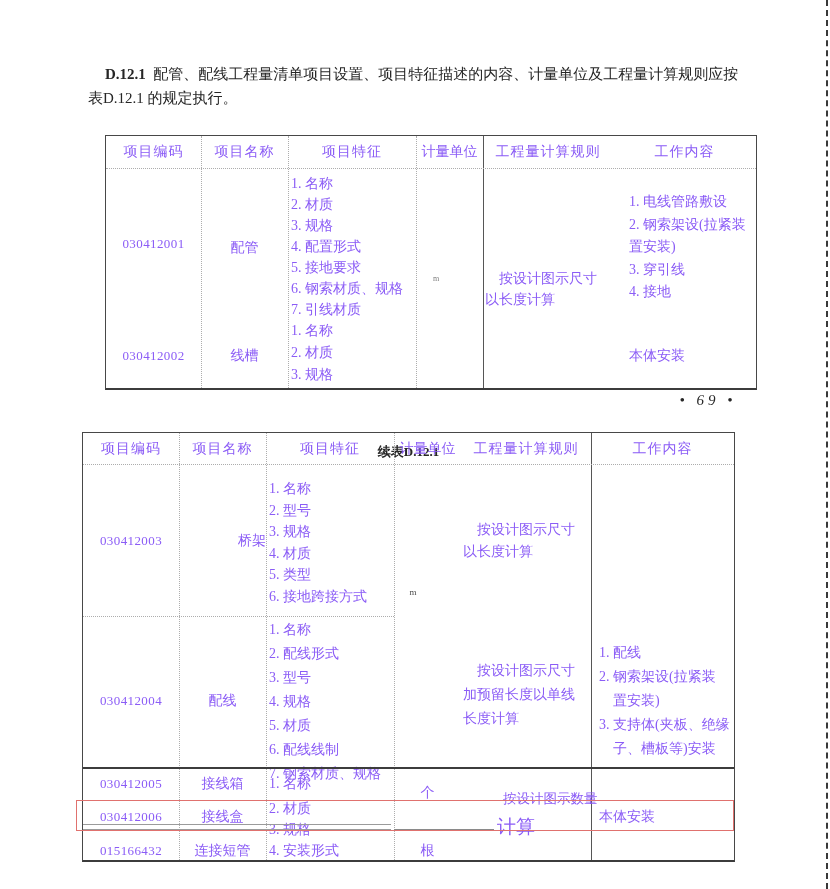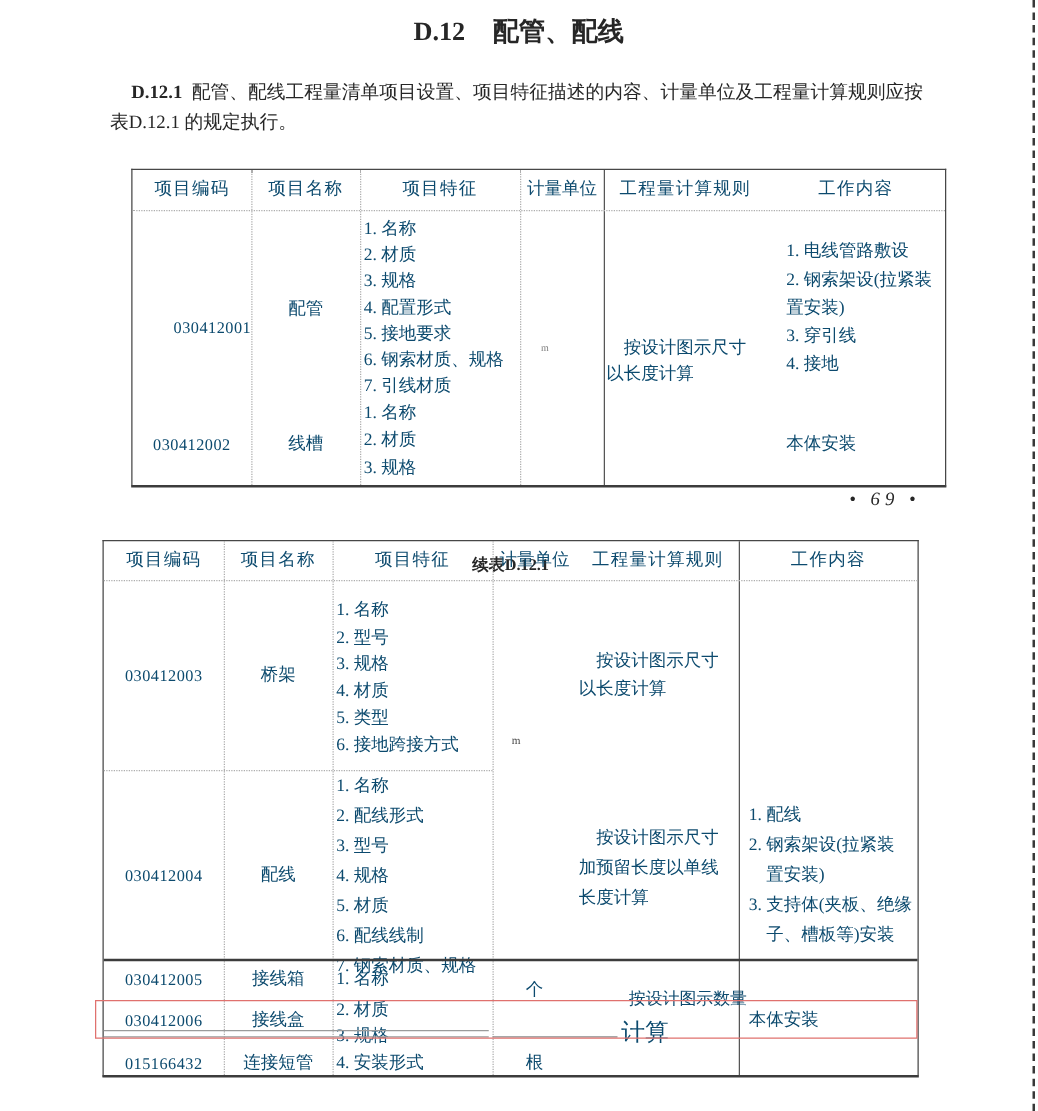--- a/index.html
+++ b/index.html
@@ -1,42 +1,39 @@
 <!DOCTYPE html>
 <html><head>
 <meta charset="utf-8">
 <style>
   html,body{margin:0;padding:0;background:#ffffff;}
   #page{position:relative;width:830px;height:889px;background:#fff;overflow:hidden;
         font-family:"Liberation Serif","DejaVu Serif",serif;color:#262626;}
   .abs{position:absolute;}
-  .cell{position:absolute;font-size:14px;line-height:16px;color:#0c4a6e;}
+  .cell{position:absolute;font-size:14px;line-height:16px;color:#8b5cf6;}
   .ctr{text-align:center;}
   .pre{white-space:pre-wrap;}
   .code{font-size:13px;letter-spacing:.4px;}
   .hd{font-size:14px;letter-spacing:1px;text-align:center;font-weight:normal;}
   .vd{position:absolute;top:0;width:0;border-left:1px dotted #adadad;}
   .vs{position:absolute;top:0;width:0;border-left:1px solid #565656;}
   .hdot{position:absolute;height:0;border-top:1px dotted #adadad;}
   .hsol{position:absolute;height:0;border-top:1px solid #9b9b9b;}
   .tbl{position:absolute;border:1px solid #474747;border-bottom:2px solid #3c3c3c;box-sizing:border-box;}
   .indent1{text-indent:14px;}
   #title{position:absolute;left:0;top:11px;width:830px;text-align:center;font-size:21px;font-weight:bold;}
   #title .sec{margin-right:22px;}
   .cap{position:absolute;text-align:center;font-weight:bold;font-size:13.5px;}
   .small-m{color:#7d7d7d;}
 </style>
 </head>
 <body>
 
 <div id="page">
 
-  <div id="title">
-    <span class="sec">D.12</span><span>配管、配线</span>
-  </div>
 
   <div class="abs" style="left:88px;top:62px;width:668px;font-size:15px;line-height:24px;">
     <div style="padding-left:17px;">
       <b>D.12.1</b>&nbsp;&nbsp;<span>配管、配线工程量清单项目设置、项目特征描述的内容、计量单位及工程量计算规则应按</span>
     </div>
     <div>表D.12.1 的规定执行。</div>
   </div>
 
 
   <div class="tbl" style="left:105px;top:135px;width:652px;height:255px;">
@@ -46,21 +43,21 @@
     <div class="vs" style="left:377px;height:252px;"></div>
     <div class="hdot" style="left:0;top:32px;width:650px;"></div>
 
     <div class="cell hd" style="left:0;top:8px;width:95px;">项目编码</div>
     <div class="cell hd" style="left:95px;top:8px;width:87px;">项目名称</div>
     <div class="cell hd" style="left:182px;top:8px;width:128px;">项目特征</div>
     <div class="cell hd" style="left:310px;top:8px;width:67px;letter-spacing:0;">计量单位</div>
     <div class="cell hd" style="left:377px;top:8px;width:130px;">工程量计算规则</div>
     <div class="cell hd" style="left:507px;top:8px;width:143px;">工作内容</div>
 
-    <div class="cell ctr code" style="left:0;top:118px;width:95px;text-align:right;">030412001</div>
+    <div class="cell ctr code" style="left:0;top:100px;width:95px;">030412001</div>
     <div class="cell ctr" style="left:95px;top:104px;width:87px;">配管</div>
     <div class="cell pre" style="left:185px;top:37px;width:126px;line-height:21px;">1. 名称
 2. 材质
 3. 规格
 4. 配置形式
 5. 接地要求
 6. 钢索材质、规格
 7. 引线材质</div>
     <div class="cell ctr small-m" style="left:300px;top:138px;width:60px;font-size:8px;line-height:9px;">m</div>
     <div class="cell pre indent1" style="left:379px;top:132px;width:127px;line-height:21px;">按设计图示尺寸
@@ -91,21 +88,21 @@
     <div class="hdot" style="left:0;top:31px;width:651px;"></div>
 
     <div class="cell hd" style="left:0;top:8px;width:96px;">项目编码</div>
     <div class="cell hd" style="left:96px;top:8px;width:87px;">项目名称</div>
     <div class="cell hd" style="left:183px;top:8px;width:128px;">项目特征</div>
     <div class="cell hd" style="left:311px;top:8px;width:67px;letter-spacing:0;">计量单位</div>
     <div class="cell hd" style="left:378px;top:8px;width:130px;">工程量计算规则</div>
     <div class="cell hd" style="left:508px;top:8px;width:143px;">工作内容</div>
 
     <div class="cell ctr code" style="left:0;top:100px;width:96px;">030412003</div>
-    <div class="cell ctr" style="left:96px;top:100px;width:87px;">桥架</div>
+    <div class="cell ctr" style="left:96px;top:100px;width:87px;text-align:right;">桥架</div>
     <div class="cell pre" style="left:186px;top:45px;width:124px;line-height:21.5px;">1. 名称
 2. 型号
 3. 规格
 4. 材质
 5. 类型
 6. 接地跨接方式</div>
     <div class="cell pre indent1" style="left:380px;top:86px;width:127px;line-height:22px;">按设计图示尺寸
 以长度计算</div>
 
     <div class="cell ctr small-m" style="left:300px;top:154px;width:60px;font-size:9px;line-height:10px;color:#4a4a4a;">m</div>

